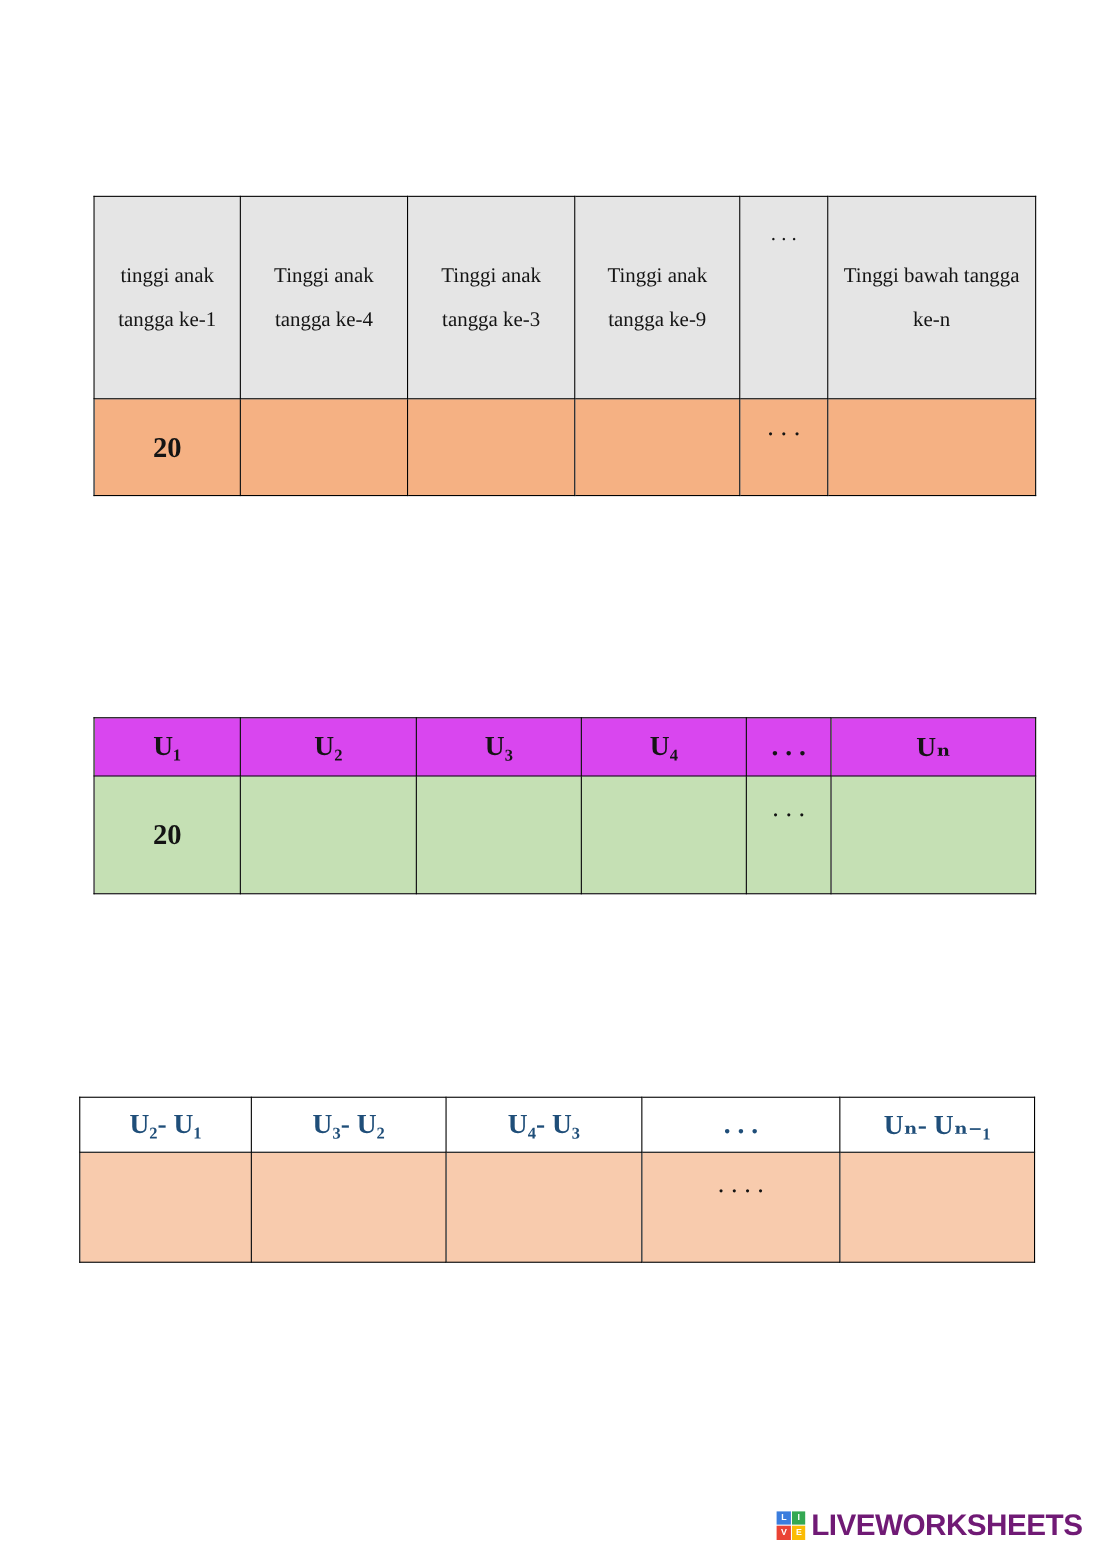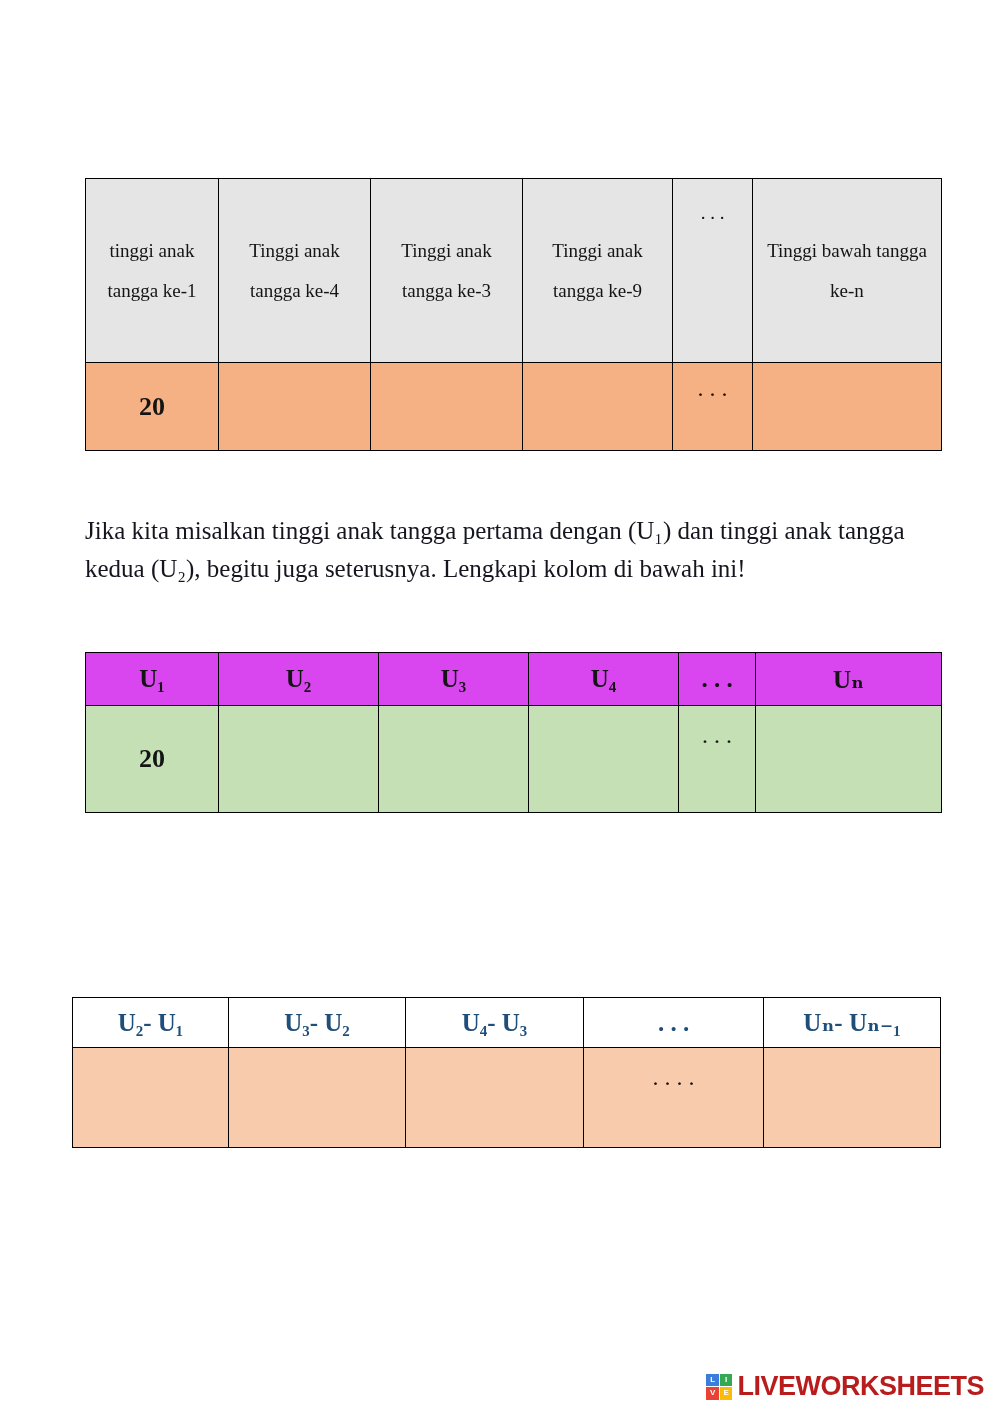--- a/index.html
+++ b/index.html
@@ -49,21 +49,21 @@
     display:flex; align-items:center; justify-content:center;
     color:#fff; font-family:"Liberation Sans","DejaVu Sans",sans-serif;
     font-weight:bold; font-size:8px; line-height:1;
   }
   .q1 { background:#3b7ddd; }
   .q2 { background:#34a853; }
   .q3 { background:#ea4335; }
   .q4 { background:#fbbc05; }
   .brand-text {
     font-family:"Liberation Sans","DejaVu Sans",sans-serif;
-    font-weight:bold; font-size:27px; letter-spacing:-0.5px; color:#b91c1c;
+    font-weight:bold; font-size:27px; letter-spacing:-0.5px; color:#701a75;
   }
 </style>
 </head>
 <body>
 
 <div class="page">
 
   <table class="t1">
     <colgroup>
       <col style="width:133px">
@@ -86,21 +86,20 @@
       <td class="val">20</td>
       <td></td>
       <td></td>
       <td></td>
       <td class="dots">. . .</td>
       <td></td>
     </tr>
   </tbody>
     </table>
 
-  <p class="para p1">Jika kita misalkan tinggi anak tangga pertama dengan (U₁) dan tinggi anak tangga kedua (U₂), begitu juga seterusnya. Lengkapi kolom di bawah ini!</p>
 
   <table class="t2">
     <colgroup>
       <col style="width:133px">
         <col style="width:160px">
         <col style="width:150px">
       <col style="width:150px">
         <col style="width:77px">
         <col style="width:186px">
     </colgroup>

